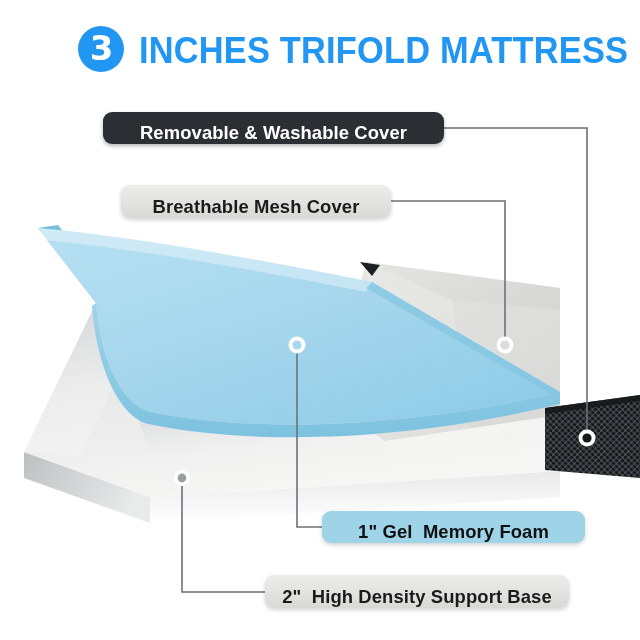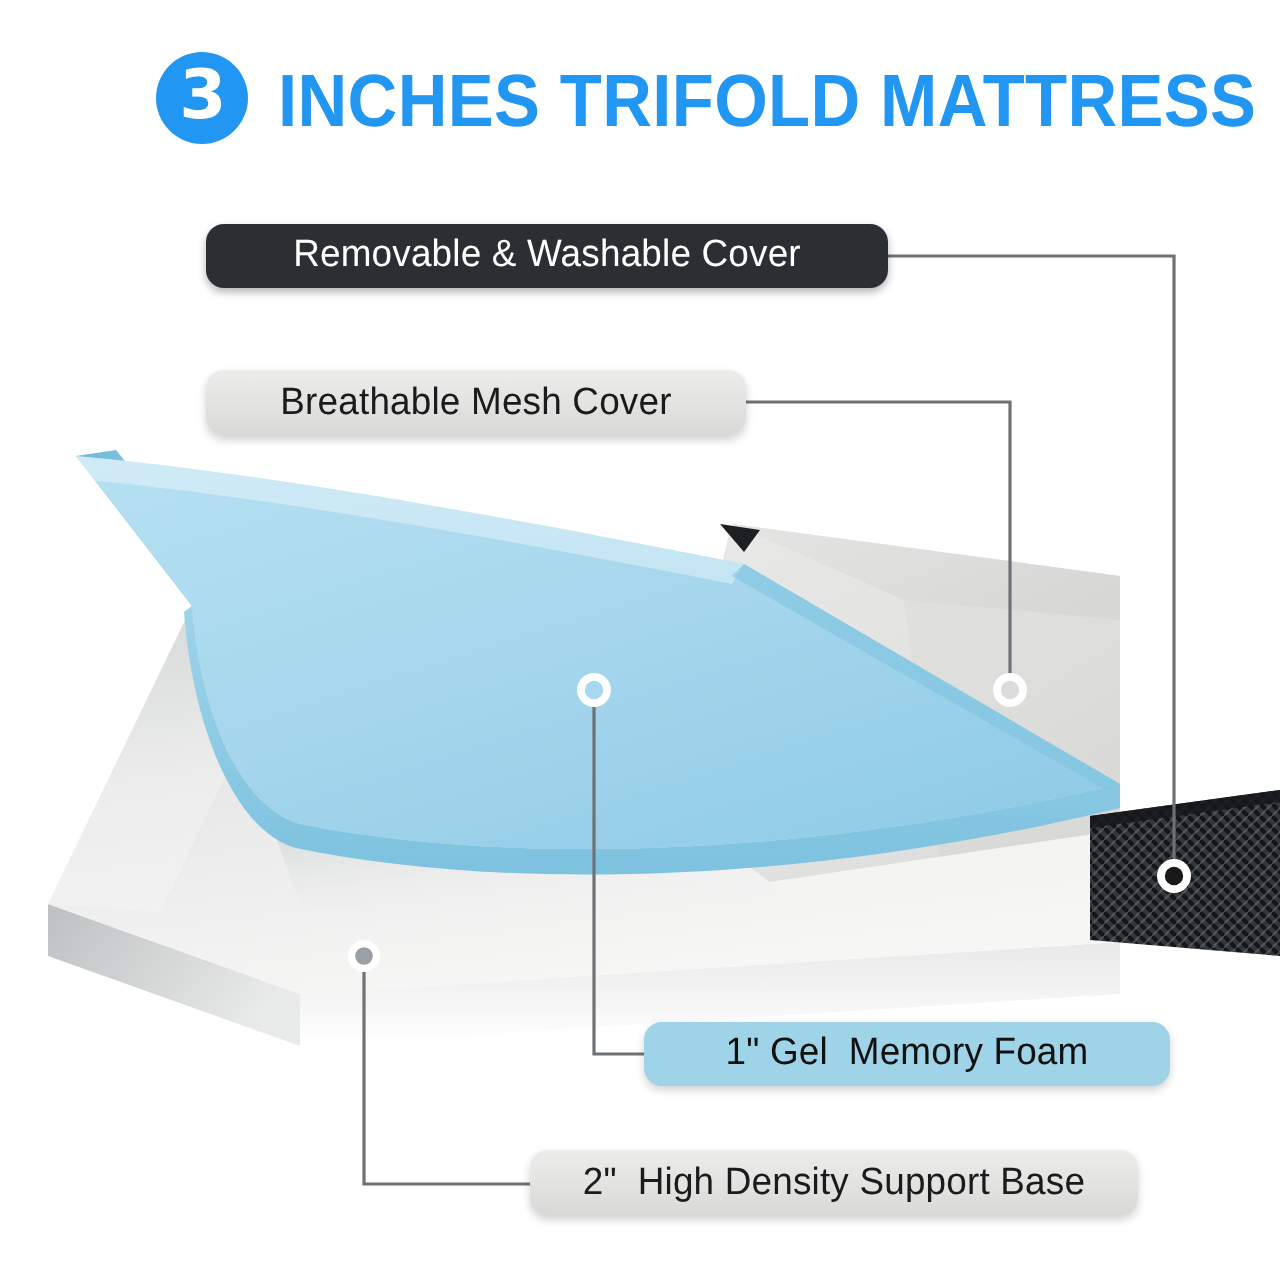--- a/index.html
+++ b/index.html
@@ -47,23 +47,23 @@
 
   
   .art{position:absolute;left:0;top:0;width:640px;height:640px;}
 
   
   .lines{position:absolute;left:0;top:0;width:640px;height:640px;}
 
   
   .label{
     position:absolute;
-    display:flex;align-items:center;
+    display:flex;align-items:flex-end;
     box-sizing:border-box;
-    font-weight:normal;
+    font-weight:bold;
     white-space:pre;
   }
   .label-dark{
     background:#2b2f33;
     color:#ffffff;
     border-radius:9px;
     box-shadow:0 2px 4px rgba(0,0,0,0.30);
   }
   .label-grey{
     background:linear-gradient(180deg,#ececeb 0%,#e2e2e0 55%,#d8d8d6 100%);
@@ -79,21 +79,21 @@
   }
   .label-text{
     width:100%;
     text-align:center;
     font-size:19px;
     letter-spacing:0.1px;
     transform:scaleX(0.97);
   }
 
   #lbl-cover   {left:103px; top:112px; width:341px; height:32px;}
-  #lbl-mesh    {left:103px; top:185px; width:270px; height:33px;}
+  #lbl-mesh    {left:121px; top:185px; width:270px; height:33px;}
   #lbl-gel     {left:322px; top:511px; width:263px; height:32px;}
   #lbl-base    {left:265px; top:575px; width:304px; height:33px;}
 </style>
 </head>
 <body>
 
 <div id="stage">
 
   <div class="header">
     <div class="badge">

